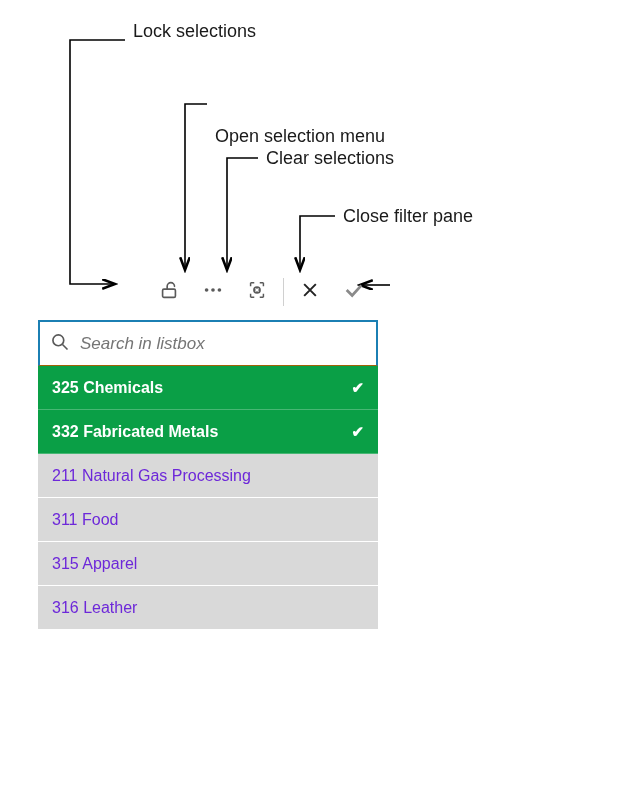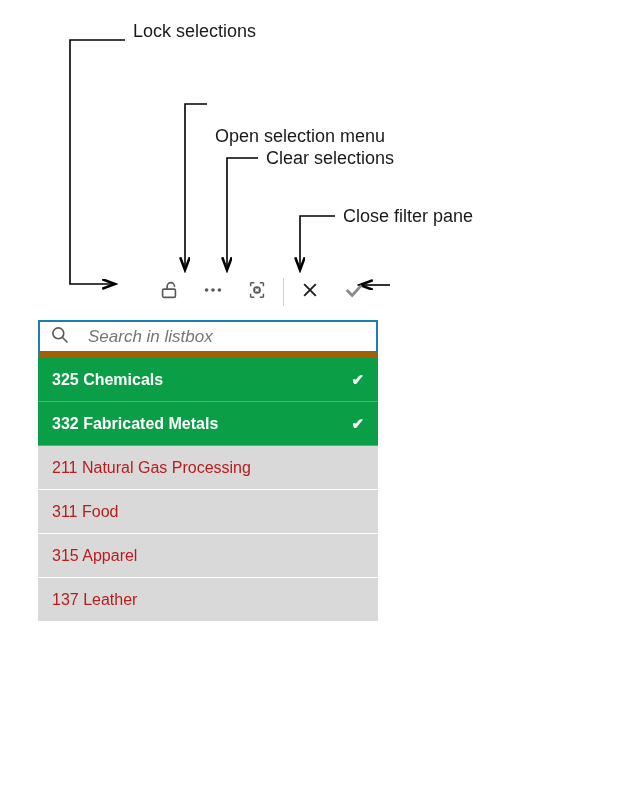--- a/index.html
+++ b/index.html
@@ -65,27 +65,27 @@
     position: absolute;
     left: 38px;
     top: 320px;
     width: 340px;
     border-top: 2px solid #1b7fb3;
     background: #fff;
   }
   .searchrow {
     display: flex;
     align-items: center;
-    height: 36px;
+    height: 44px;
     padding: 0 10px;
-    gap: 16px;
+    gap: 8px;
     background: #fff;
     border-left: 2px solid #1b7fb3;
     border-right: 2px solid #1b7fb3;
-    border-bottom: 7px solid #a16207;
+    border-bottom: 1px solid #a16207;
   }
   .searchrow input {
     border: none;
     outline: none;
     flex: 1;
     font-size: 17px;
     font-style: italic;
     color: #8a8a8a;
   }
   .item {
@@ -100,21 +100,21 @@
     gap: 32px;
   }
   .item.sel {
     background: #0a9f46;
     color: #fff;
     font-weight: 600;
     border-bottom: 1px solid rgba(255,255,255,0.25);
   }
   .item.unsel {
     background: #d9d9d9;
-    color: #b91c1c;
+    color: #6d28d9;
   }
   .tick { color: #fff; font-size: 15px; }
 </style>
 </head>
 <body>
 
 <div class="canvas">
 
   <div class="annotation" style="left:133px; top:21px;">Lock selections</div>
   <div class="annotation" style="left:215px; top:94px;margin-top:32px;">Open selection menu</div>
@@ -206,18 +206,18 @@
         <div class="item unsel">
           <span>211 Natural Gas Processing</span>
         </div>
         <div class="item unsel">
           <span>311 Food</span>
         </div>
         <div class="item unsel">
           <span>315 Apparel</span>
         </div>
         <div class="item unsel">
-          <span>137 Leather</span>
+          <span>316 Leather</span>
         </div>
       </div>
   </div>
 
 </div>
 
 </body></html>

